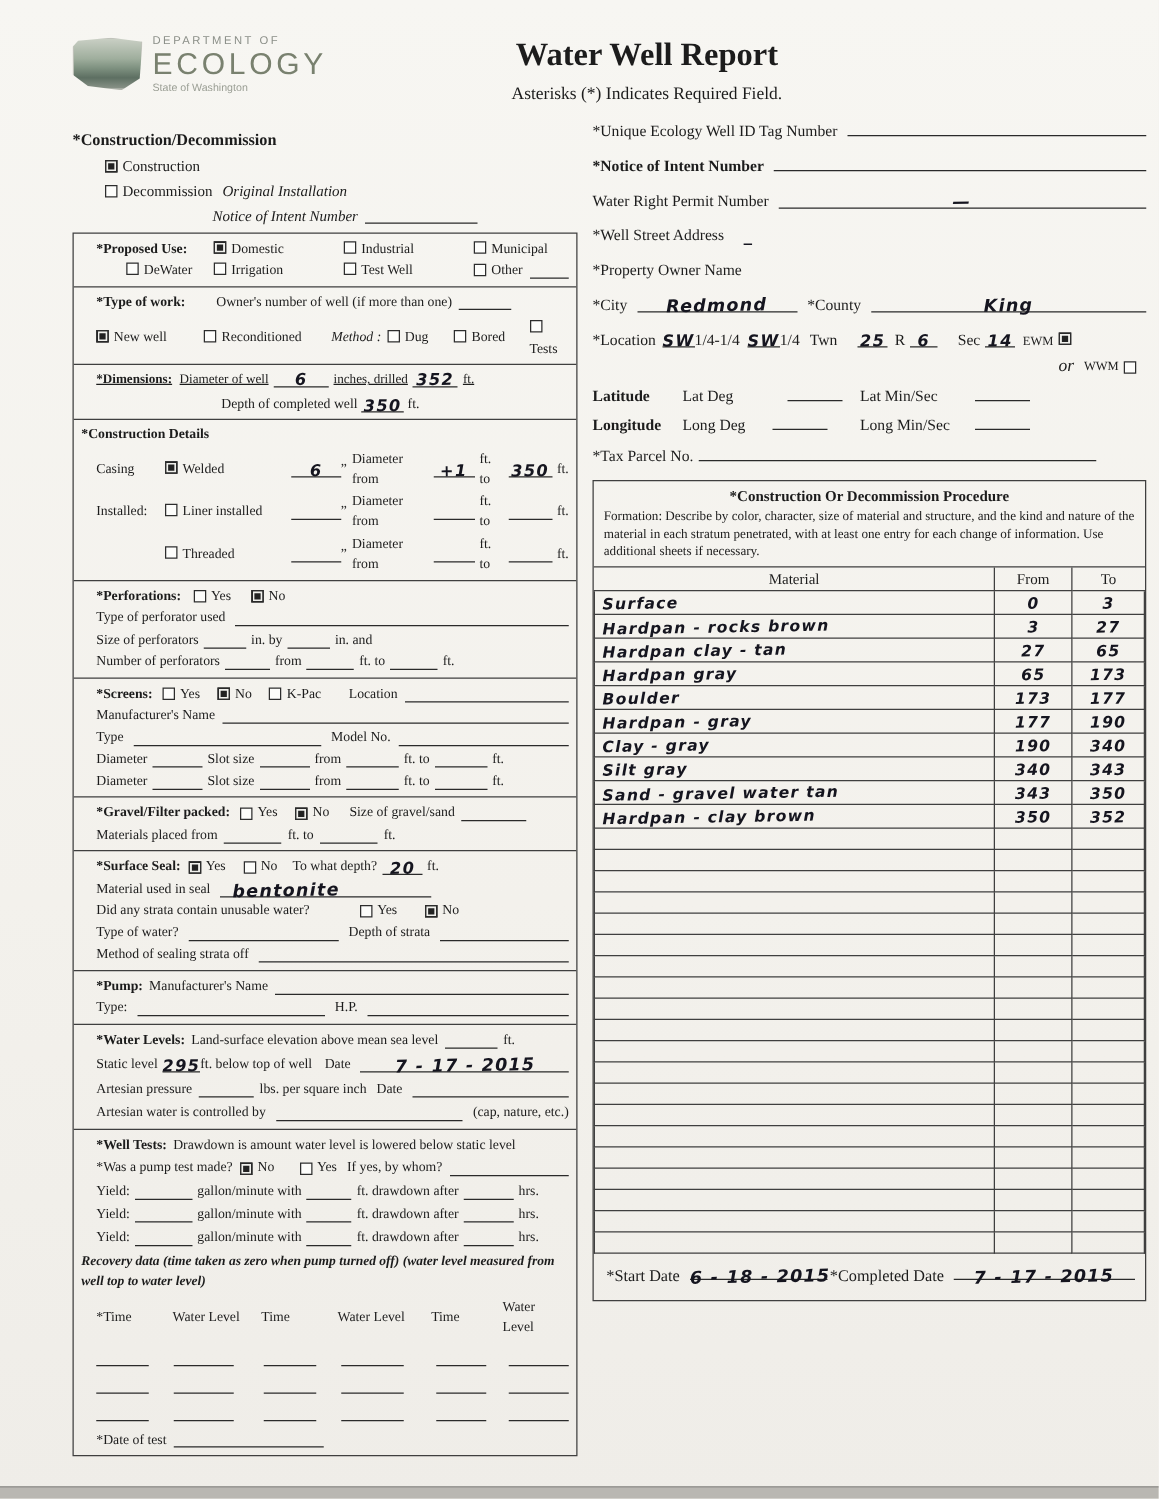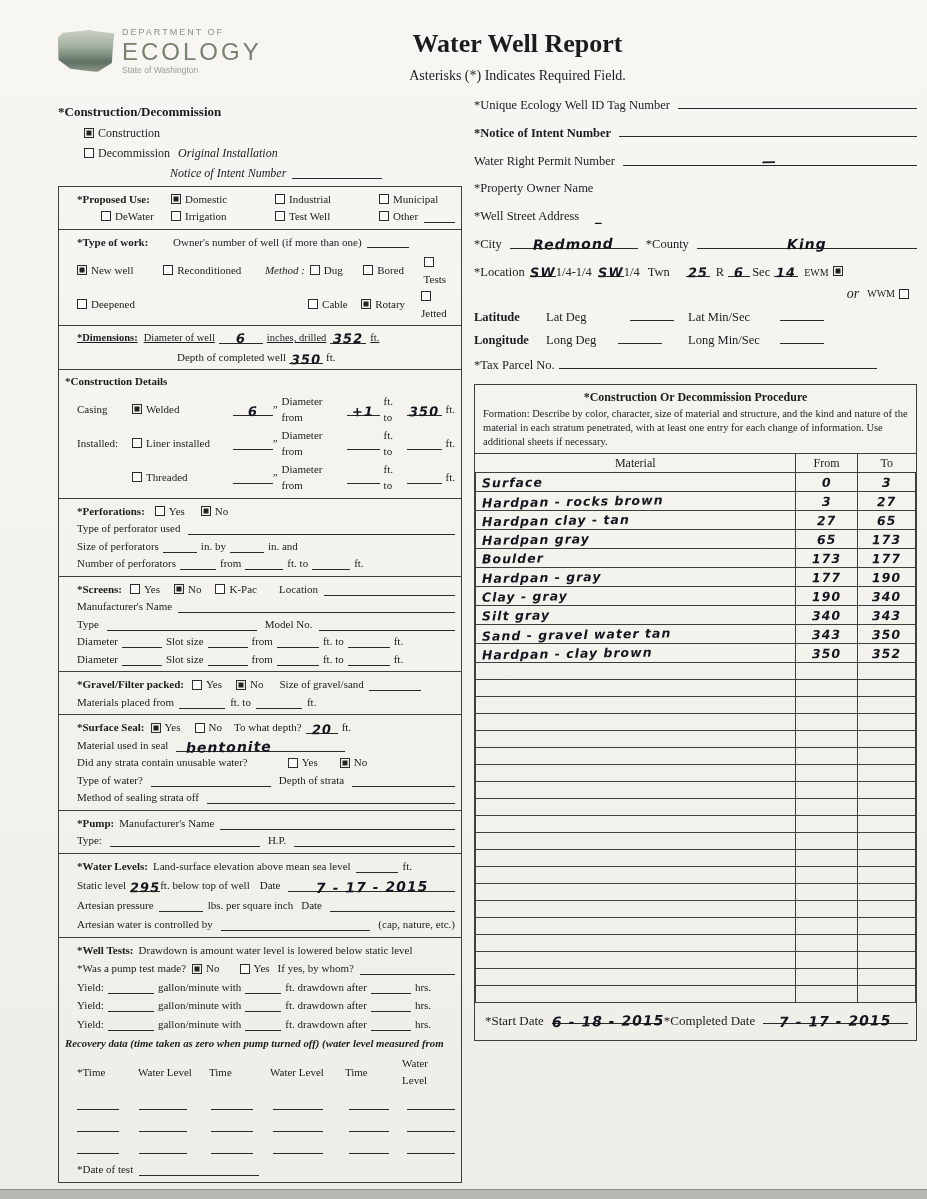--- a/index.html
+++ b/index.html
@@ -134,28 +134,20 @@
             <span class="bl" style="width:42px; margin-left:5px;"></span>
           </div>
           <div class="row" style="margin-top:4px;">
             <span class="sp" style="width:100px;"><span class="cb checked"></span><span>New well</span></span>
             <span class="sp" style="width:118px;"><span class="cb"></span><span>Reconditioned</span></span>
             <span class="it sp" style="width:52px;">Method :</span>
             <span class="sp" style="width:62px;"><span class="cb"></span><span>Dug</span></span>
             <span class="sp" style="width:70px;"><span class="cb"></span><span>Bored</span></span>
             <span class="sp"><span class="cb"></span><span>Tests</span></span>
           </div>
-          <div class="row">
-            <span class="sp" style="width:100px;"><span class="cb"></span><span>Deepened</span></span>
-            <span class="sp" style="width:118px;"></span>
-            <span class="sp" style="width:52px;"></span>
-            <span class="sp" style="width:62px;"><span class="cb"></span><span>Cable</span></span>
-            <span class="sp" style="width:70px;"><span class="cb checked"></span><span>Rotary</span></span>
-            <span class="sp"><span class="cb"></span><span>Jetted</span></span>
-          </div>
         </div>
 
         <div class="sec">
           <div class="row" style="font-size:10.5px;text-decoration:underline;">
             <b class="h">*Dimensions:</b>
             <span style="margin-left:6px;">Diameter of well</span>
             <span class="bl" style="width:44px; margin:0 4px; text-align:center;"><span class="hw">6</span></span>
             <span>inches, drilled</span>
             <span class="bl" style="width:36px; margin:0 4px; text-align:center;"><span class="hw">352</span></span>
             <span>ft.</span>
@@ -412,20 +404,21 @@
             <span>Yield:</span>
             <span class="bl" style="width:46px; margin:0 4px;"></span>
             <span>gallon/minute with</span>
             <span class="bl" style="width:36px; margin:0 4px;"></span>
             <span>ft. drawdown after</span>
             <span class="bl" style="width:40px; margin:0 4px;"></span>
             <span>hrs.</span>
           </div>
           <div class="it" style="margin-top:3px; font-weight:bold; font-size:10.8px;">
             <div>Recovery data (time taken as zero when pump turned off) (water level measured from</div>
+            <div>well top to water level)</div>
           </div>
           <div class="row" style="margin-top:4px;">
             <span class="sp" style="width:62px;">*Time</span>
             <span class="sp" style="width:72px;">Water Level</span>
             <span class="sp" style="width:62px;">Time</span>
             <span class="sp" style="width:76px;">Water Level</span>
             <span class="sp" style="width:58px;">Time</span>
             <span class="sp">Water Level</span>
           </div>
           <div>
@@ -471,43 +464,43 @@
       </div>
       <div class="rfield bold" style="margin-top:0;">
         <span class="lbl">*Notice of Intent Number</span>
         <span class="bl fill" style="margin-left:8px;"></span>
       </div>
       <div class="rfield">
         <span class="lbl">Water Right Permit Number</span>
         <span class="bl fill" style="margin-left:8px; text-align:center;"><span class="hw big">—</span></span>
       </div>
       <div class="rfield">
-        <span class="lbl">*Property Owner Name</span>
-      </div>
-      <div class="rfield">
         <span class="lbl">*Well Street Address</span>
         <span class="hw" style="margin-left:16px;">_</span>
+      </div>
+      <div class="rfield">
+        <span class="lbl">*Property Owner Name</span>
       </div>
       <div class="rfield">
         <span class="lbl">*City</span>
         <span class="bl" style="width:128px; margin:0 8px; text-align:center;"><span class="hw big">Redmond</span></span>
         <span class="lbl">*County</span>
         <span class="bl fill" style="margin-left:8px; text-align:center;"><span class="hw big">King</span></span>
       </div>
       <div class="rfield" style="margin-bottom:2px;">
         <span class="lbl">*Location</span>
         <span class="bl" style="width:26px; margin-left:5px; text-align:center;"><span class="hw">SW</span></span>
         <span class="lbl">1/4-1/4</span>
         <span class="bl" style="width:26px; margin-left:6px; text-align:center;"><span class="hw">SW</span></span>
         <span class="lbl">1/4</span>
         <span class="lbl" style="margin-left:8px;">Twn</span>
         <span class="bl" style="width:24px; margin-left:16px; text-align:center;"><span class="hw">25</span></span>
         <span class="lbl" style="margin-left:6px;">R</span>
         <span class="bl" style="width:22px; margin-left:4px; text-align:center;"><span class="hw">6</span></span>
-        <span class="lbl" style="margin-left:2px;">Sec</span>
+        <span class="lbl" style="margin-left:16px;">Sec</span>
         <span class="bl" style="width:24px; margin-left:4px; text-align:center;"><span class="hw">14</span></span>
         <span class="lbl" style="margin-left:6px; font-size:10px;">EWM</span>
         <span class="cb checked" style="margin-left:4px;"></span>
       </div>
       <div class="row" style="justify-content:flex-end; padding-right:4px; margin-bottom:4px;">
         <span style="font-size:14px; font-style:italic; margin-right:8px;font-family:Liberation Serif, serif;">or</span>
         <span style="font-size:10px; margin-right:4px;">WWM</span>
         <span class="cb"></span>
       </div>
 

